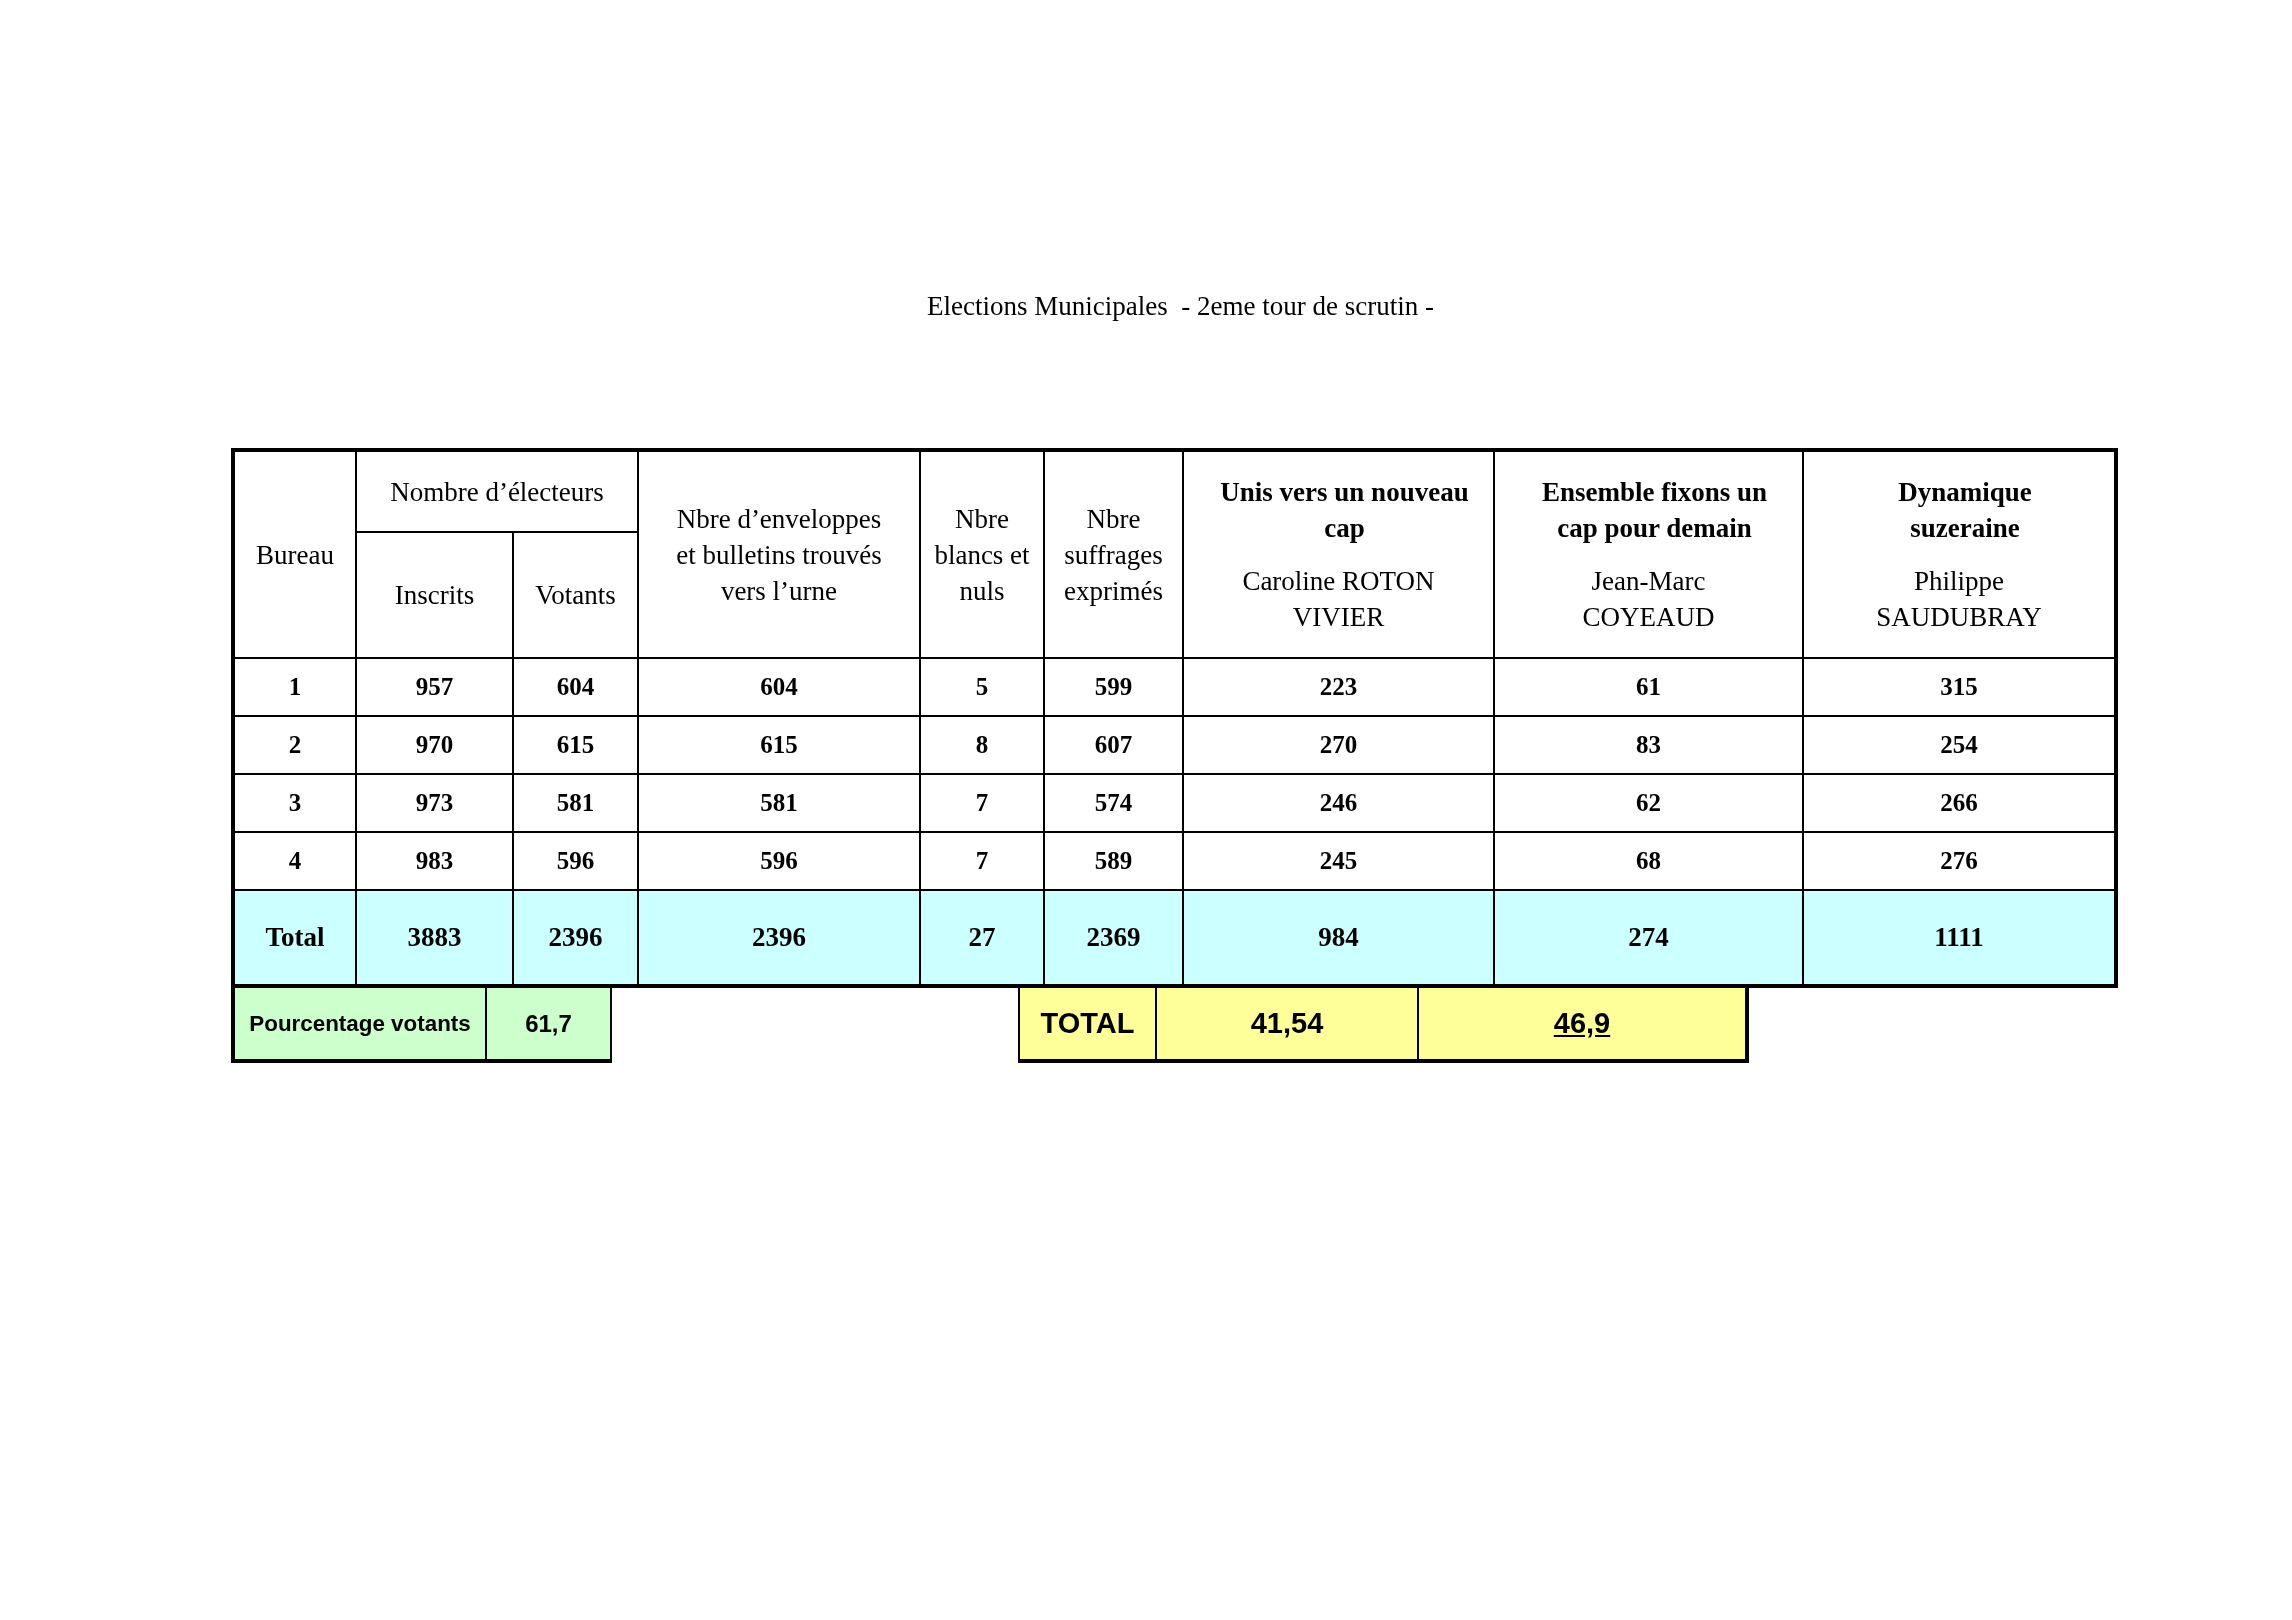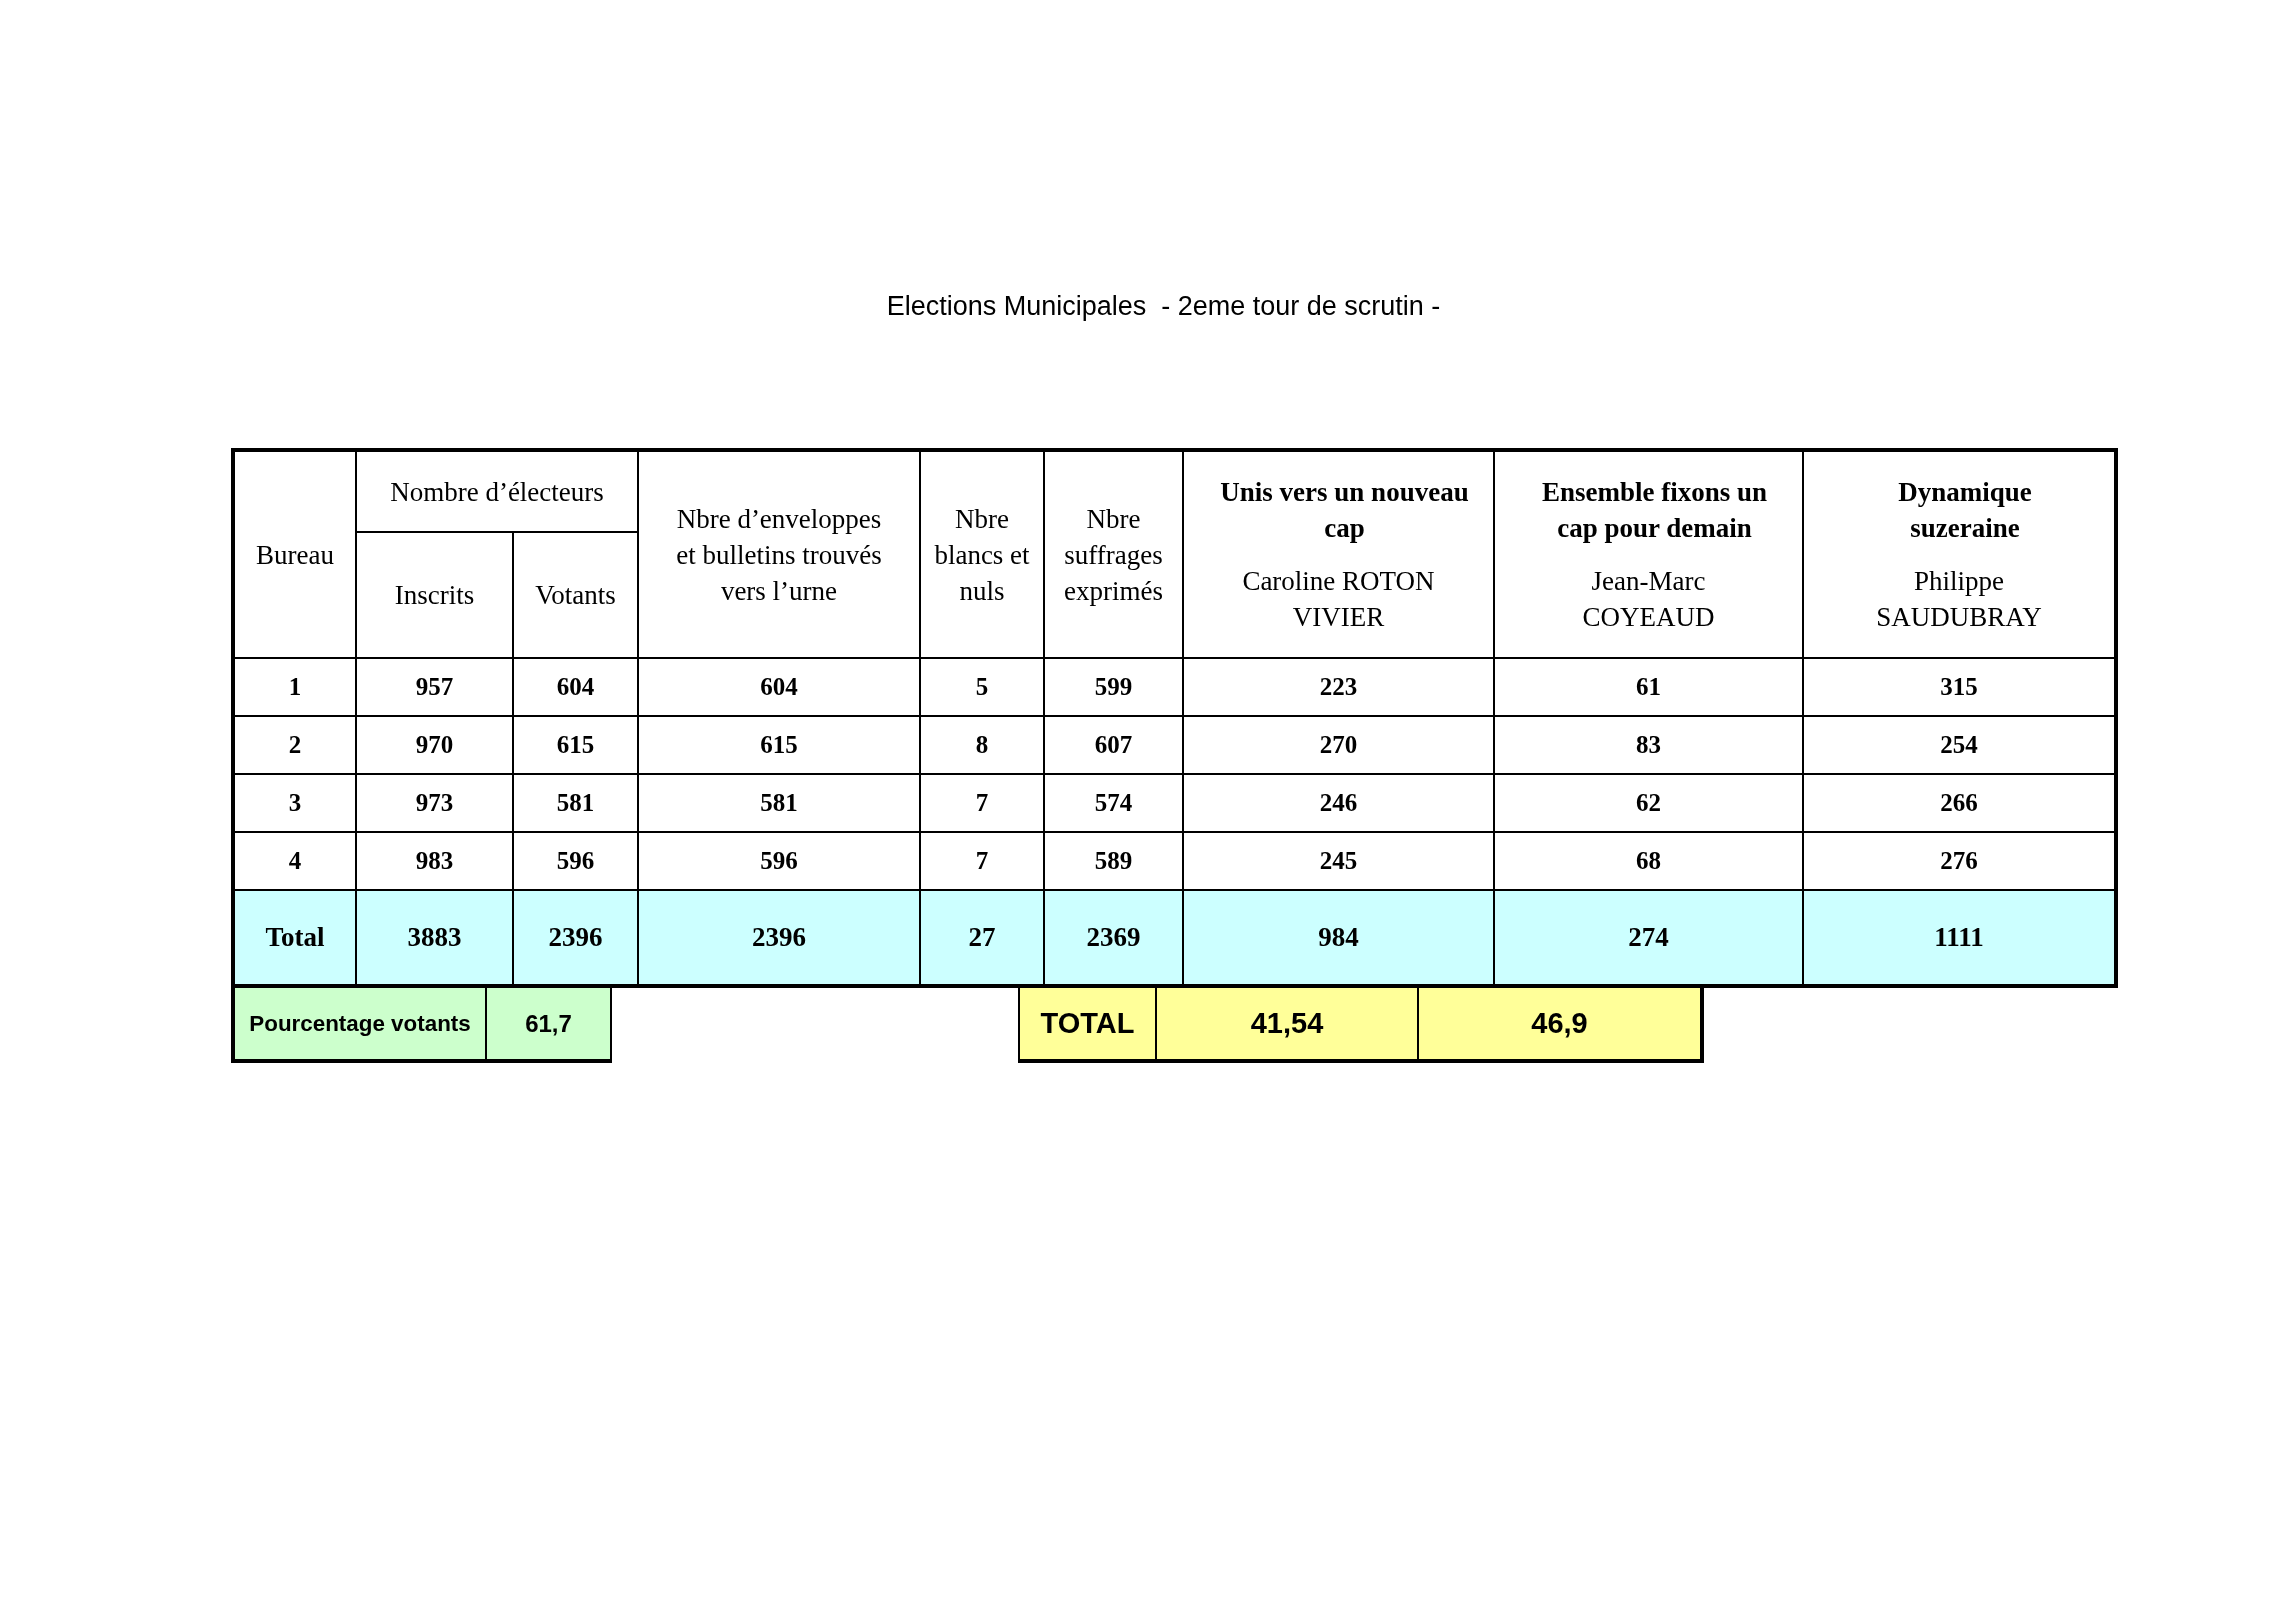--- a/index.html
+++ b/index.html
@@ -7,25 +7,25 @@
     position: relative;
     width: 2293px;
     height: 1620px;
     background: #ffffff;
     color: #000;
     font-family: "Liberation Serif", serif;
     overflow: hidden;
   }
   .titles {
     position: absolute;
-    left: 222px;
+    left: 239px;
     top: 229px;
     width: 1883px;
     text-align: center;
-    font-family: Liberation Sans, sans-serif;
+    font-family: Liberation Serif, serif;
     font-size: 27px;
     line-height: 31px;
     white-space: pre-wrap;
   }
   .title2 { margin-top: 50px; }
 
   .table-wrap {
     position: absolute;
     left: 231px;
     top: 448px;
@@ -73,21 +73,21 @@
     font-weight: bold;
   }
   .brgap { box-sizing: border-box; width: 406px; height: 75px; }
   .green { background: var(--pourcentage_bg, #CCFFCC); }
   .yellow { background: var(--pct_row_bg, #FFFF99); }
   .br-a { width: 256px; border-left-width: 4.5px; font-size: 22.4px; }
   .br-b { width: 125px; border-left: none; font-size: 24px; }
   .br-c { width: 139px; font-size: 29px; }
   .br-d { width: 262px; border-left: none; font-size: 29px; text-align: center; }
   .br-e { width: 309px; border-left: none; font-size: 29px; }
-  .br-f { width: 285px; border-left: none; border-right-width: 4.5px; font-size: 29px; }
+  .br-f { width: 330px; border-left: none; border-right-width: 4.5px; font-size: 29px; text-decoration: underline; }
 </style>
 </head>
 <body>
 
 <div class="page">
 
   <div class="titles">
     <div>Elections Municipales  - 2eme tour de scrutin -</div>
   </div>
 

